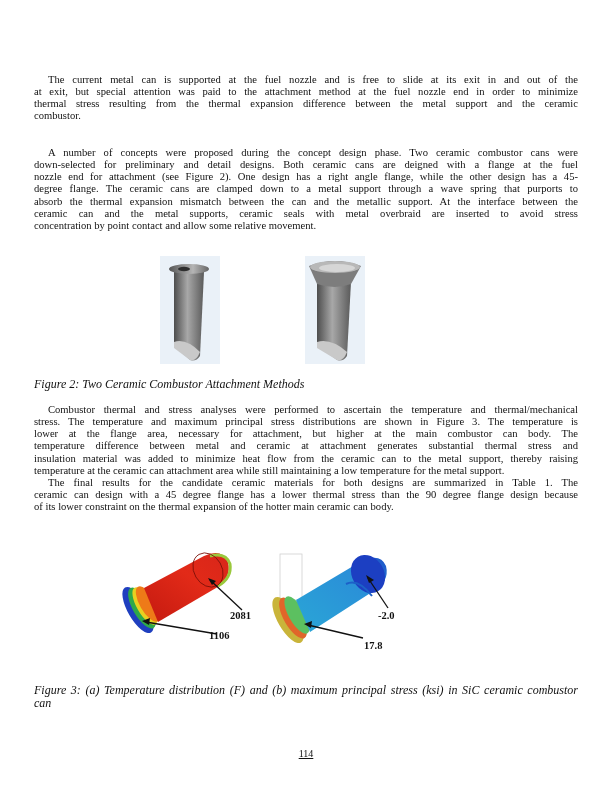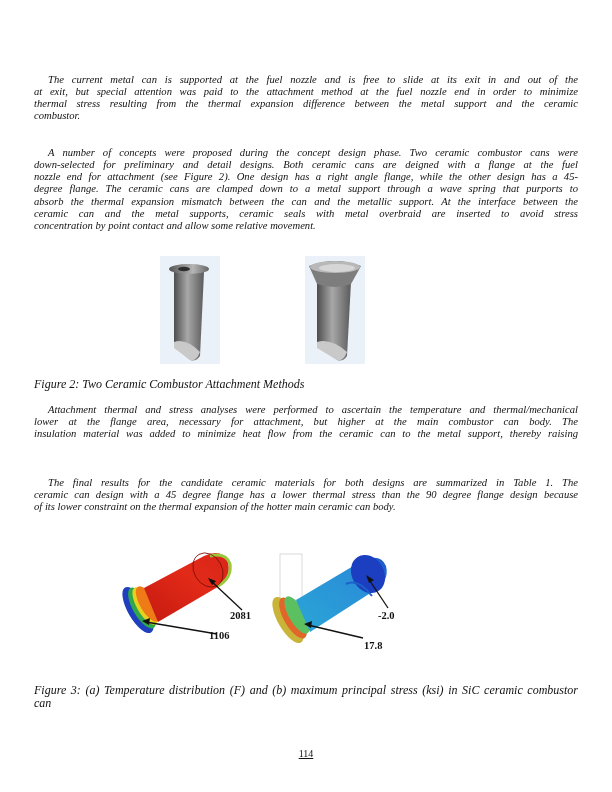--- a/index.html
+++ b/index.html
@@ -1,19 +1,19 @@
 <!DOCTYPE html>
 <html><head>
 <meta charset="utf-8">
 <style>
   html, body { margin: 0; padding: 0; background: #ffffff; }
   body { width: 612px; height: 792px; position: relative; overflow: hidden; font-family: "Liberation Serif", serif; color: #111; }
   .para { position: absolute; left: 34px; width: 544px; font-size: 10.6px; line-height: 12.15px; text-align: justify; }
   .para .ind { display: inline-block; width: 14px; }
-  .line { display: block; text-align: justify; text-align-last: justify; white-space: nowrap; font-style: italic; }
+  .line { display: block; text-align: justify; text-align-last: justify; white-space: nowrap; }
   .line.last { text-align-last: left; }
   .caption { position: absolute; left: 34px; width: 544px; font-size: 12px; font-style: italic; line-height: 12.5px; }
   .pagenum { position: absolute; left: 0; width: 612px; top: 748px; text-align: center; font-size: 10px; text-decoration: underline; }
   .fig { position: absolute; }
   .flabel { position: absolute; font-family: "Liberation Serif", serif; font-weight: bold; font-size: 10.5px; color: #111; }
 </style>
 </head>
 <body>
 
 <div class="para" style="top:74px;">
@@ -66,23 +66,26 @@
     <path d="M12 86 Q26 82 42 96 Q38 106 32 104 L12 92 Z" fill="#c9c9c9"></path>
     <path d="M4 10 Q30 0 56 10 L46 28 Q30 34 12 28 Z" fill="#7d7d7d"></path>
     <ellipse cx="30" cy="11" rx="25" ry="6" fill="#b8b8b8"></ellipse>
     <ellipse cx="32" cy="12" rx="18" ry="4" fill="#d6d6d6"></ellipse>
   </svg>
 </div>
 
 <div class="caption" style="top:378px;">Figure 2: Two Ceramic Combustor Attachment Methods</div>
 
 <div class="para" style="top:404px;">
-  <span class="line"><span class="ind"></span><span>Attachment thermal and stress analyses were performed to ascertain the temperature and thermal/mechanical</span></span>
+  <span class="line"><span class="ind"></span><span>Combustor thermal and stress analyses were performed to ascertain the temperature and thermal/mechanical</span></span>
+  <span class="line">stress.  The temperature and maximum principal stress distributions are shown in Figure 3.  The temperature is</span>
   <span class="line">lower at the flange area, necessary for attachment, but higher at the main combustor can body.    The</span>
+  <span class="line">temperature difference between metal and ceramic at attachment generates substantial thermal stress and</span>
   <span class="line">insulation material was added to minimize heat flow from the ceramic can to the metal support, thereby raising</span>
+  <span class="line last">temperature at the ceramic can attachment area while still maintaining a low temperature for the metal support.</span>
 </div>
 
 <div class="para" style="top:477px;">
   <span class="line"><span class="ind"></span><span>The final results for the candidate ceramic materials for both designs are summarized in Table 1.  The</span></span>
   <span class="line">ceramic can design with a 45 degree flange has a lower thermal stress than the 90 degree flange design because</span>
   <span class="line last">of its lower constraint on the thermal expansion of the hotter main ceramic can body.</span>
 </div>
 
 <div class="fig" style="left:112px; top:548px; width:150px; height:100px;">
   <svg width="150" height="100" viewBox="0 0 150 100">

